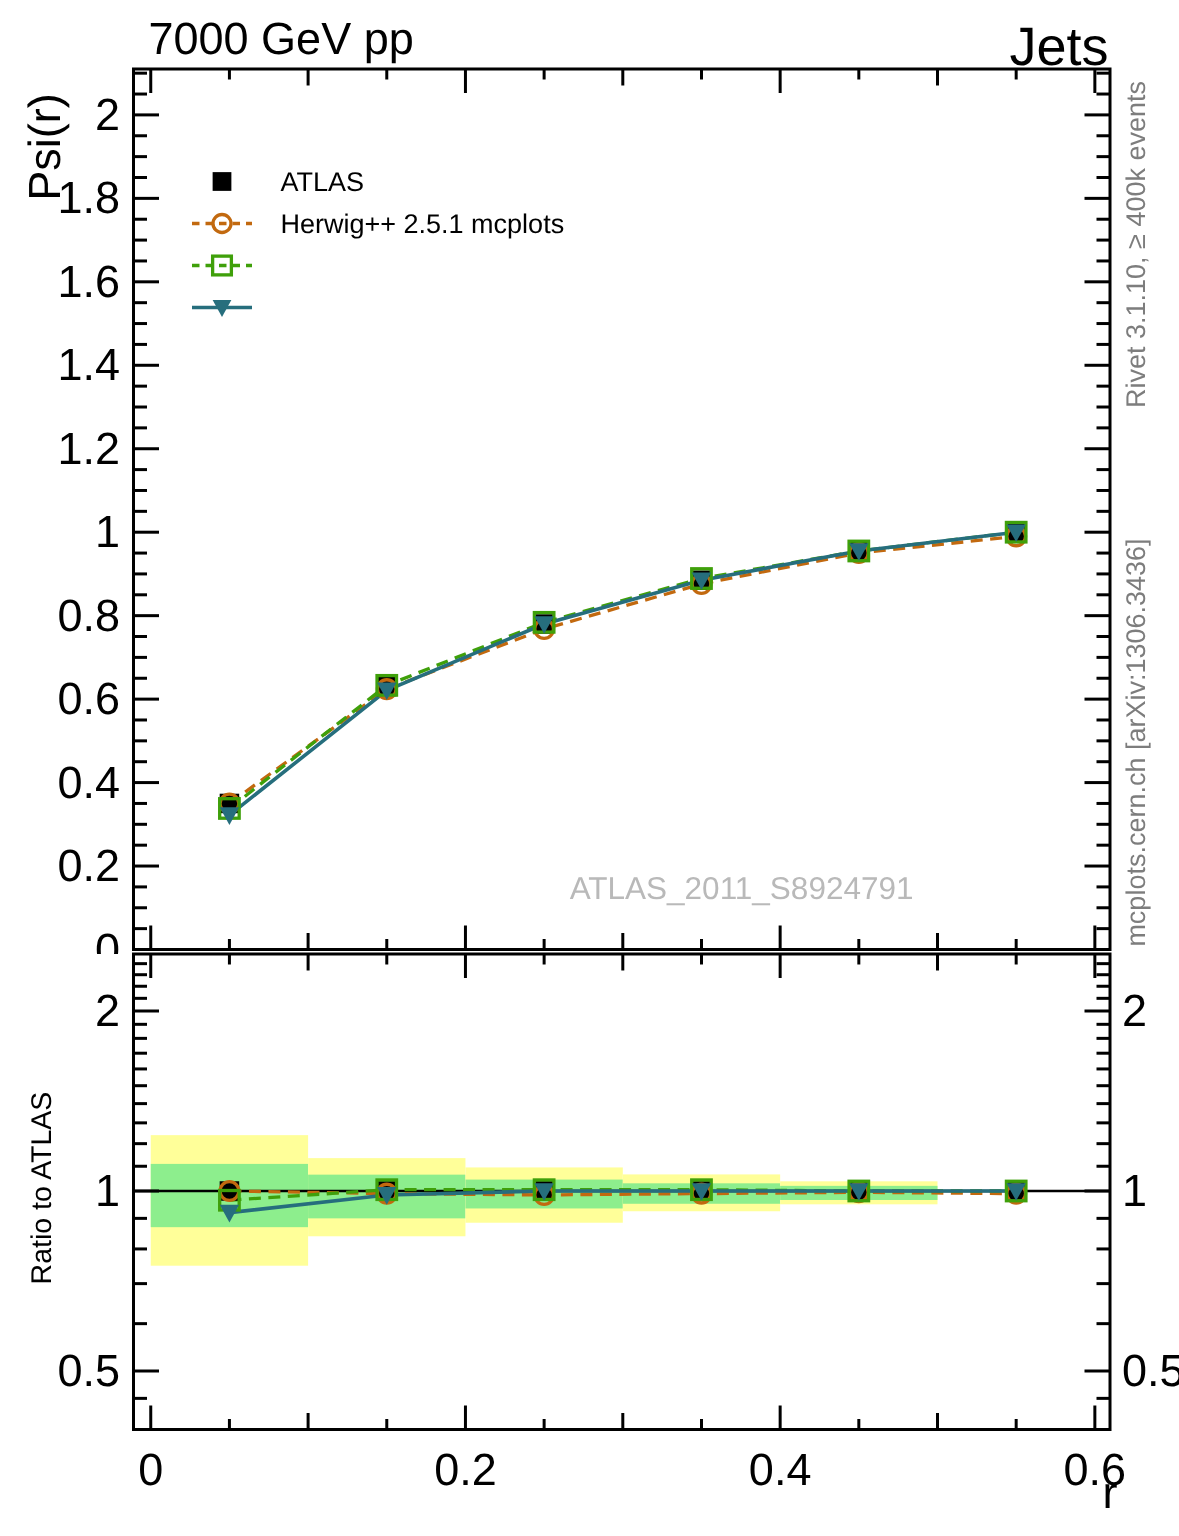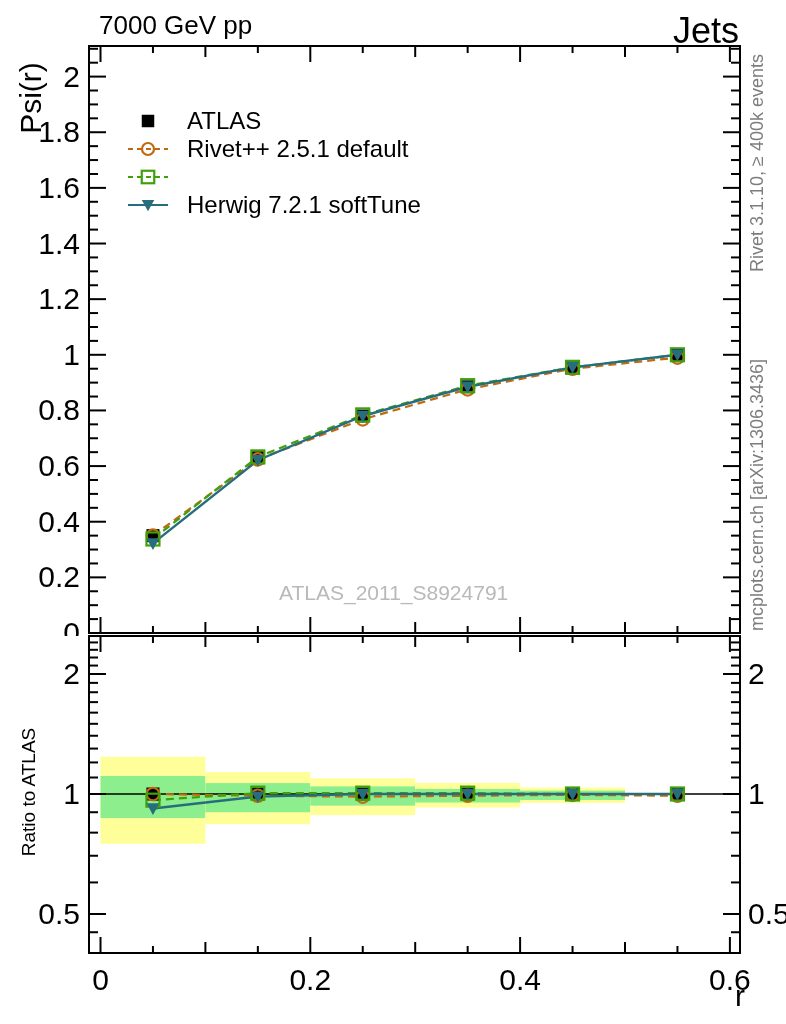--- a/index.html
+++ b/index.html
@@ -1,31 +1,31 @@
 <!DOCTYPE html>
 <html><head>
 <meta charset="utf-8">
 <style>
   html,body{margin:0;padding:0;background:#ffffff;}
   #canvas{position:relative;width:786px;height:1024px;background:#ffffff;overflow:hidden;
           font-family:"Liberation Sans","DejaVu Sans",sans-serif;color:#000;}
   #plot-svg{position:absolute;left:0;top:0;}
   .abs{position:absolute;white-space:nowrap;}
-  .title-left{left:99px;top:10px;font-size:26px;}
+  .title-left{left:99px;top:10px;font-size:30px;}
   .title-right{right:47px;top:10px;font-size:36px;}
   .rot{transform:rotate(-90deg);text-align:center;}
   .ylabel-main{width:160px;height:34px;line-height:34px;left:-49px;top:81px;font-size:30px;}
   .ylabel-ratio{width:160px;height:22px;line-height:22px;left:-51px;top:781px;font-size:19px;}
   .xlabel{right:41px;top:979px;font-size:30px;}
   .caption-rivet{width:252px;height:22px;line-height:22px;left:631px;top:152px;font-size:18px;color:#7d7d7d;}
   .caption-mcplots{width:312px;height:22px;line-height:22px;left:601px;top:484px;font-size:18px;color:#7d7d7d;}
-  .watermark{left:279px;top:581px;width:310px;text-align:left;font-size:21px;color:#b9b9b9;}
+  .watermark{left:299px;top:581px;width:310px;text-align:right;font-size:21px;color:#b9b9b9;}
   .legend{left:127px;top:107px;}
   .legend-row{display:flex;align-items:center;height:28px;}
-  .legend-label{margin-left:18px;font-size:24px;}
+  .legend-label{margin-left:18px;font-size:18px;}
   .glyph{flex:0 0 42px;}
 </style>
 </head>
 <body>
 
 <div id="canvas">
   <svg id="plot-svg" width="786" height="1024">
       <defs>
         <clipPath id="clip-main">
           <rect x="89" y="46" width="651" height="587"></rect>
@@ -342,29 +342,28 @@
       <svg class="glyph" width="42" height="28">
           <rect x="14.75" y="7.75" width="12.5" height="12.5" fill="#000000"></rect>
         </svg>
       <span class="legend-label">ATLAS</span>
     </div>
     <div class="legend-row">
       <svg class="glyph" width="42" height="28">
           <polyline points="1,14 41,14" fill="none" stroke="#c2690f" stroke-width="2.2" stroke-dasharray="5 4"></polyline>
           <circle cx="21" cy="14" r="6" fill="none" stroke="#c2690f" stroke-width="2.2"></circle>
         </svg>
-      <span class="legend-label">Rivet++ 2.5.1 default</span>
+      <span class="legend-label">Herwig++ 2.5.1 mcplots</span>
     </div>
     <div class="legend-row">
       <svg class="glyph" width="42" height="28">
           <polyline points="1,14 41,14" fill="none" stroke="#3fa00a" stroke-width="2.2" stroke-dasharray="5 4"></polyline>
           <rect x="14.75" y="7.75" width="12.5" height="12.5" fill="none" stroke="#3fa00a" stroke-width="2.2"></rect>
         </svg>
     </div>
     <div class="legend-row">
       <svg class="glyph" width="42" height="28">
           <polyline points="1,14 41,14" fill="none" stroke="#266e7d" stroke-width="2.2" stroke-dasharray="none"></polyline>
           <path d="M14.75,9 L27.25,9 L21,20.25 Z" fill="#266e7d"></path>
         </svg>
-      <span class="legend-label">Herwig 7.2.1 softTune</span>
     </div>
   </div>
 </div>
 
 </body></html>

